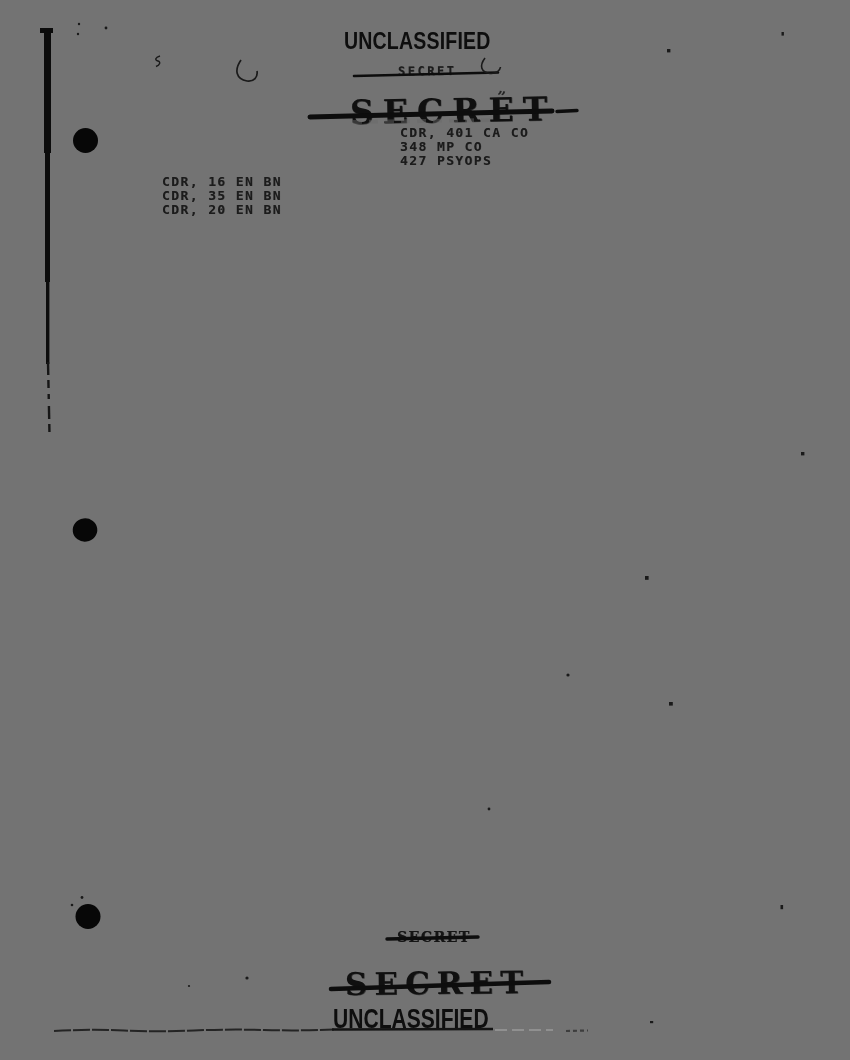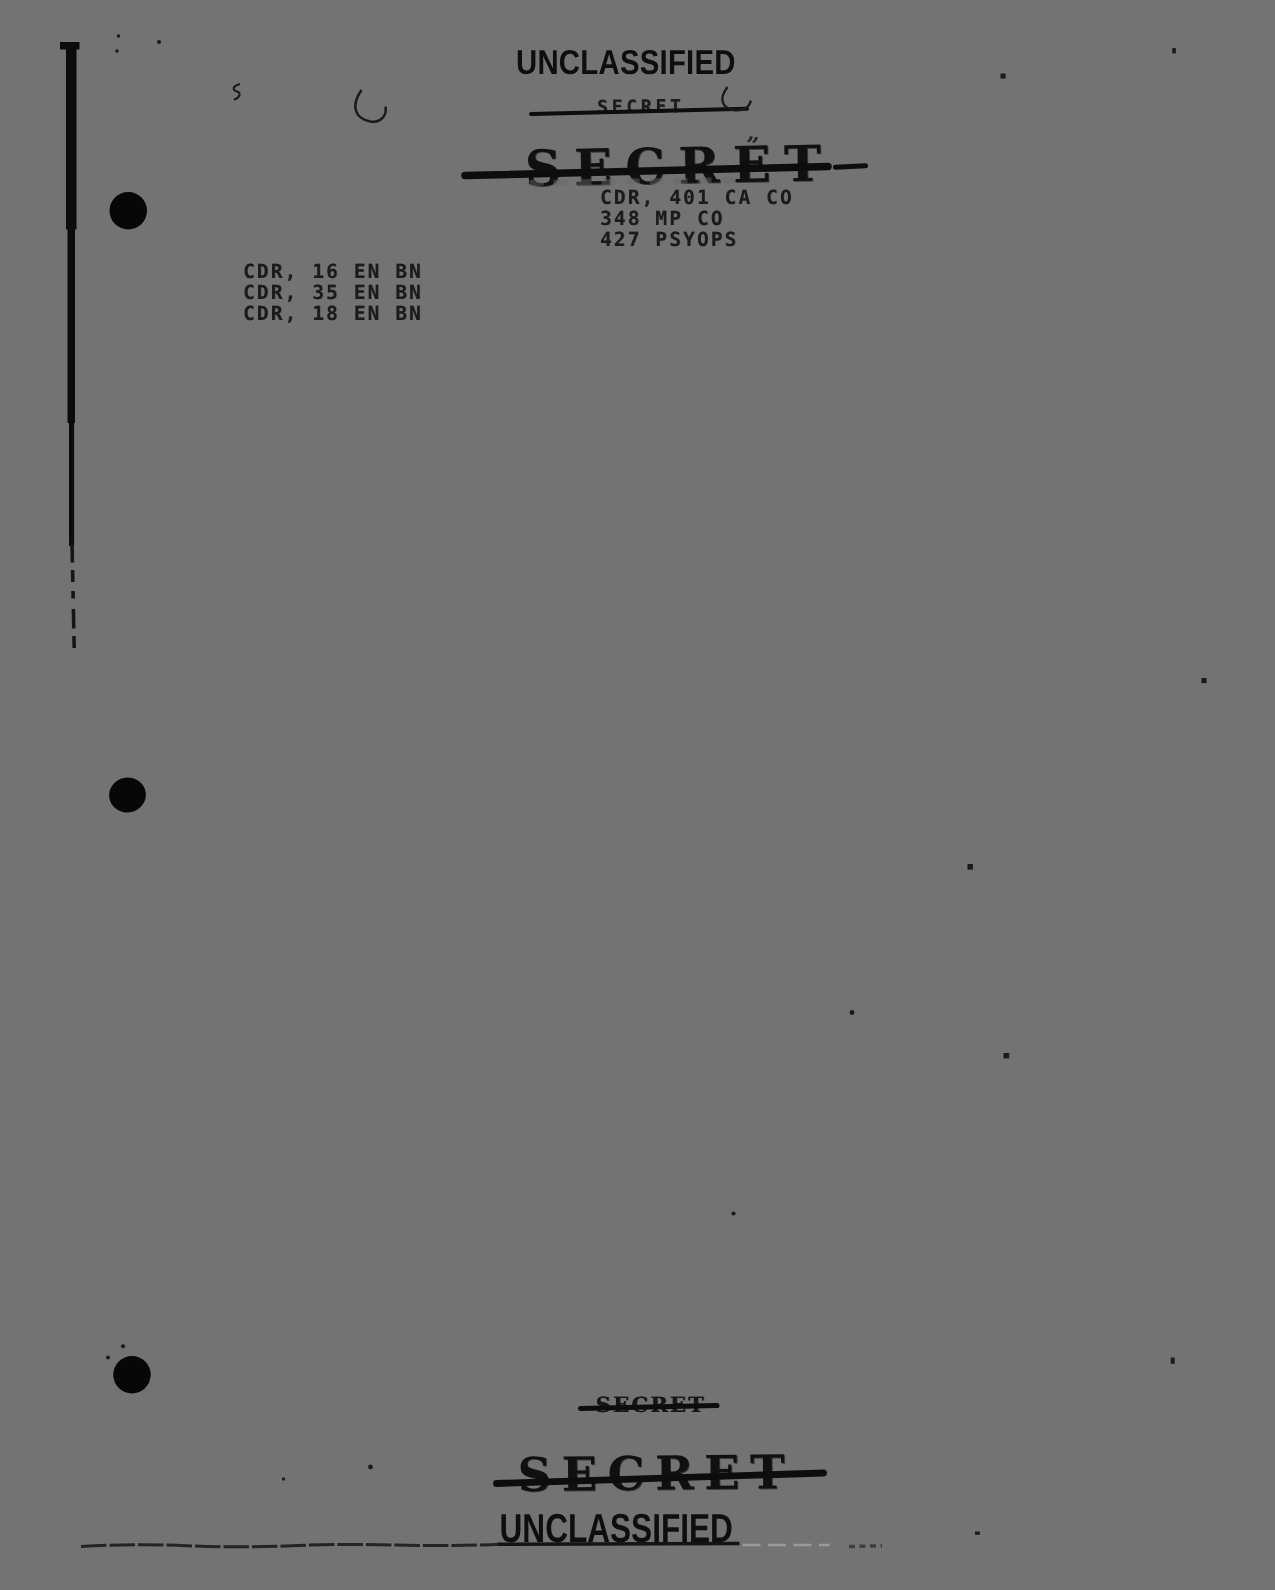--- a/index.html
+++ b/index.html
@@ -97,21 +97,21 @@
 
   <div class="abs secret-stamp-top">SECRET</div>
 
   <div class="abs stamp-mark">”</div>
 
   <div class="abs stamp-smudge"></div>
 
   <div class="abs dist dist-left">
     <div>CDR, 16 EN BN</div>
     <div>CDR, 35 EN BN</div>
-    <div>CDR, 18 EN BN</div>
+    <div>CDR, 20 EN BN</div>
   </div>
   <div class="abs dist dist-right">
     <div>CDR, 401 CA CO</div>
     <div>348 MP CO</div>
     <div>427 PSYOPS</div>
   </div>
 
   <div class="abs secret-small-bottom">SECRET</div>
 
   <div class="abs secret-stamp-bottom">SECRET</div>

